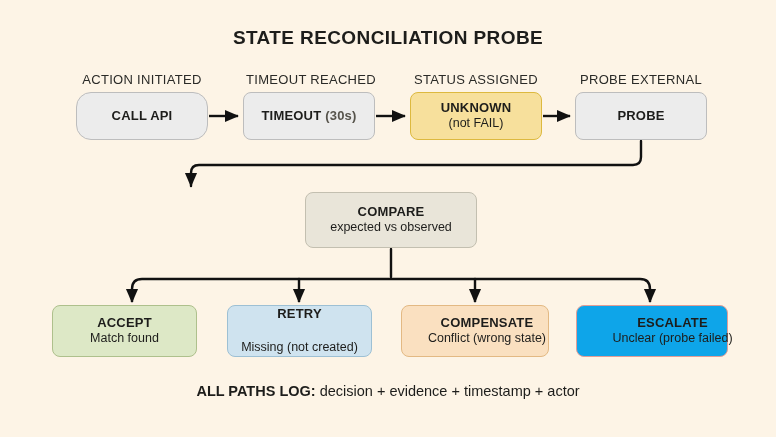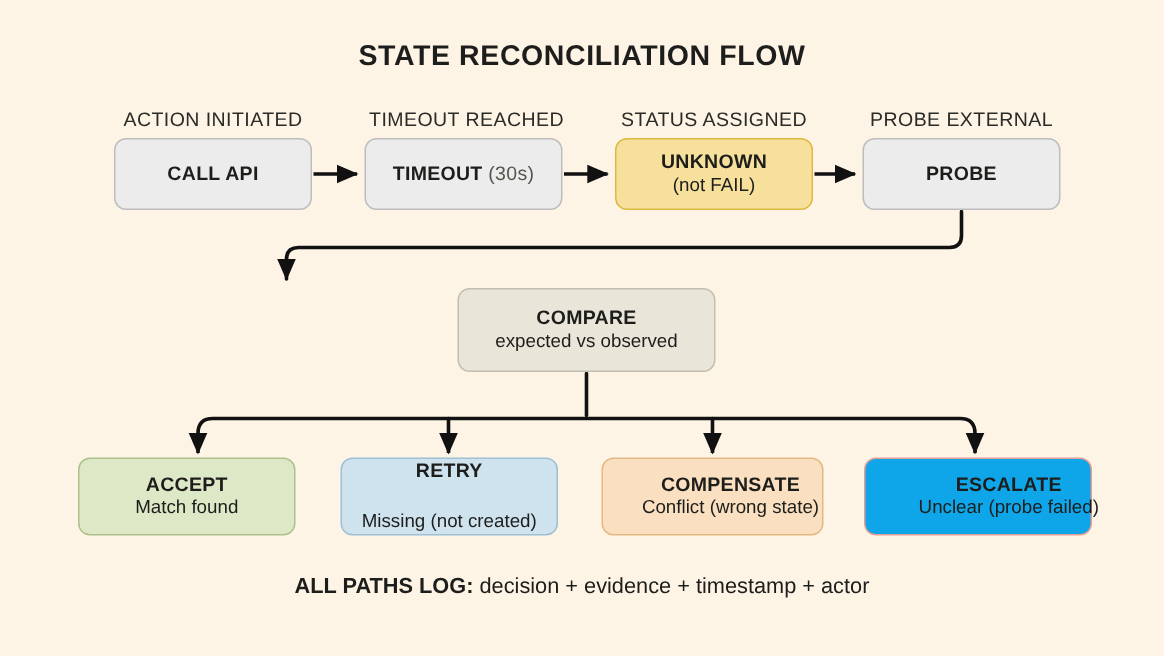--- a/index.html
+++ b/index.html
@@ -63,21 +63,21 @@
     font-size: 13px;
     font-weight: bold;
     letter-spacing: 0.2px;
     white-space: nowrap;
   }
   .node .ln2 {
     font-size: 12.5px;
     white-space: nowrap;
   }
   .node .inline-sub {
-    font-weight: normal;
+    font-weight: bold;
     color: #57544c;
   }
 
   .row1 {
     top: 92px;
     height: 48px;
   }
   .gray  { background: #ececec; border-color: #bdbdbd; }
   .yellow{ background: #f7e09c; border-color: #ddb93f; }
   .beige { background: #e9e5d9; border-color: #c3bfb0; }
@@ -125,28 +125,28 @@
       <path d="M475,279 L475,299"></path>
     </g>
     <g fill="none" stroke="#111" stroke-width="2.4" marker-end="url(#ah)">
       <path d="M132,292 L132,302"></path>
       <path d="M299,292 L299,302"></path>
       <path d="M475,292 L475,302"></path>
       <path d="M650,292 L650,302"></path>
     </g>
   </svg>
 
-  <div class="title">STATE RECONCILIATION FLOW</div>
+  <div class="title">STATE RECONCILIATION PROBE</div>
 
   <div class="caption" style="left:74px; width:136px;">ACTION INITIATED</div>
   <div class="caption" style="left:241px; width:140px;">TIMEOUT REACHED</div>
   <div class="caption" style="left:408px; width:136px;">STATUS ASSIGNED</div>
   <div class="caption" style="left:573px; width:136px;">PROBE EXTERNAL</div>
 
-  <div class="node row1 gray" style="left:76px; width:132px;">
+  <div class="node row1 gray" style="left:76px; width:132px;border-radius:15px;">
     <div class="ln1">CALL API</div>
   </div>
 
   <div class="node row1 gray" style="left:243px; width:132px;">
     <div class="ln1">
       <span>TIMEOUT</span>
       <span class="inline-sub">(30s)</span>
     </div>
   </div>
 

